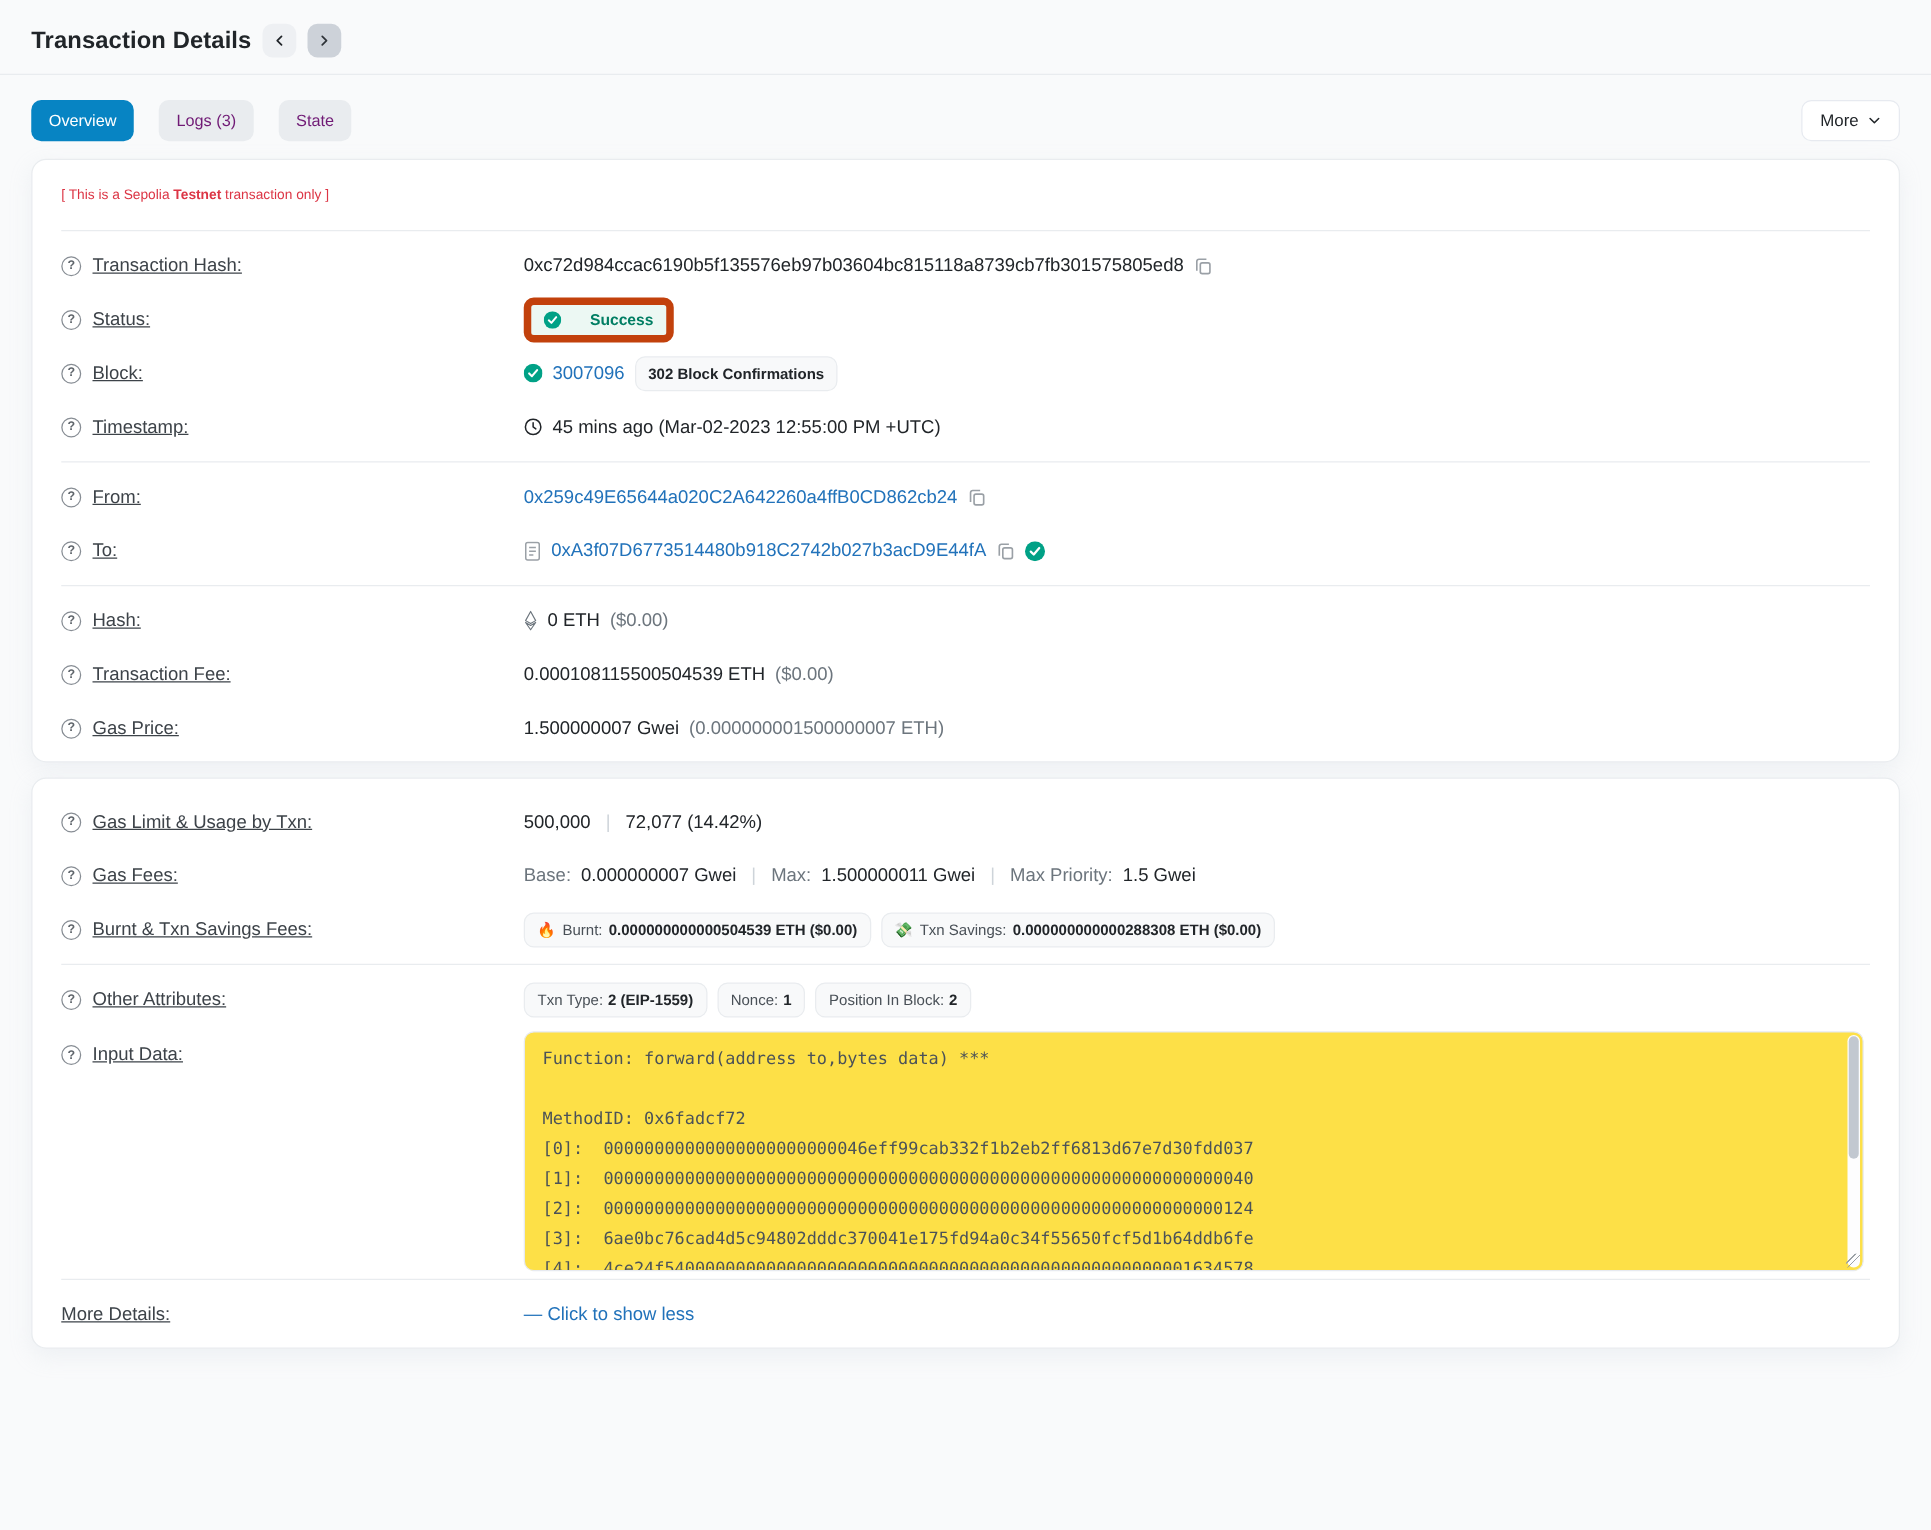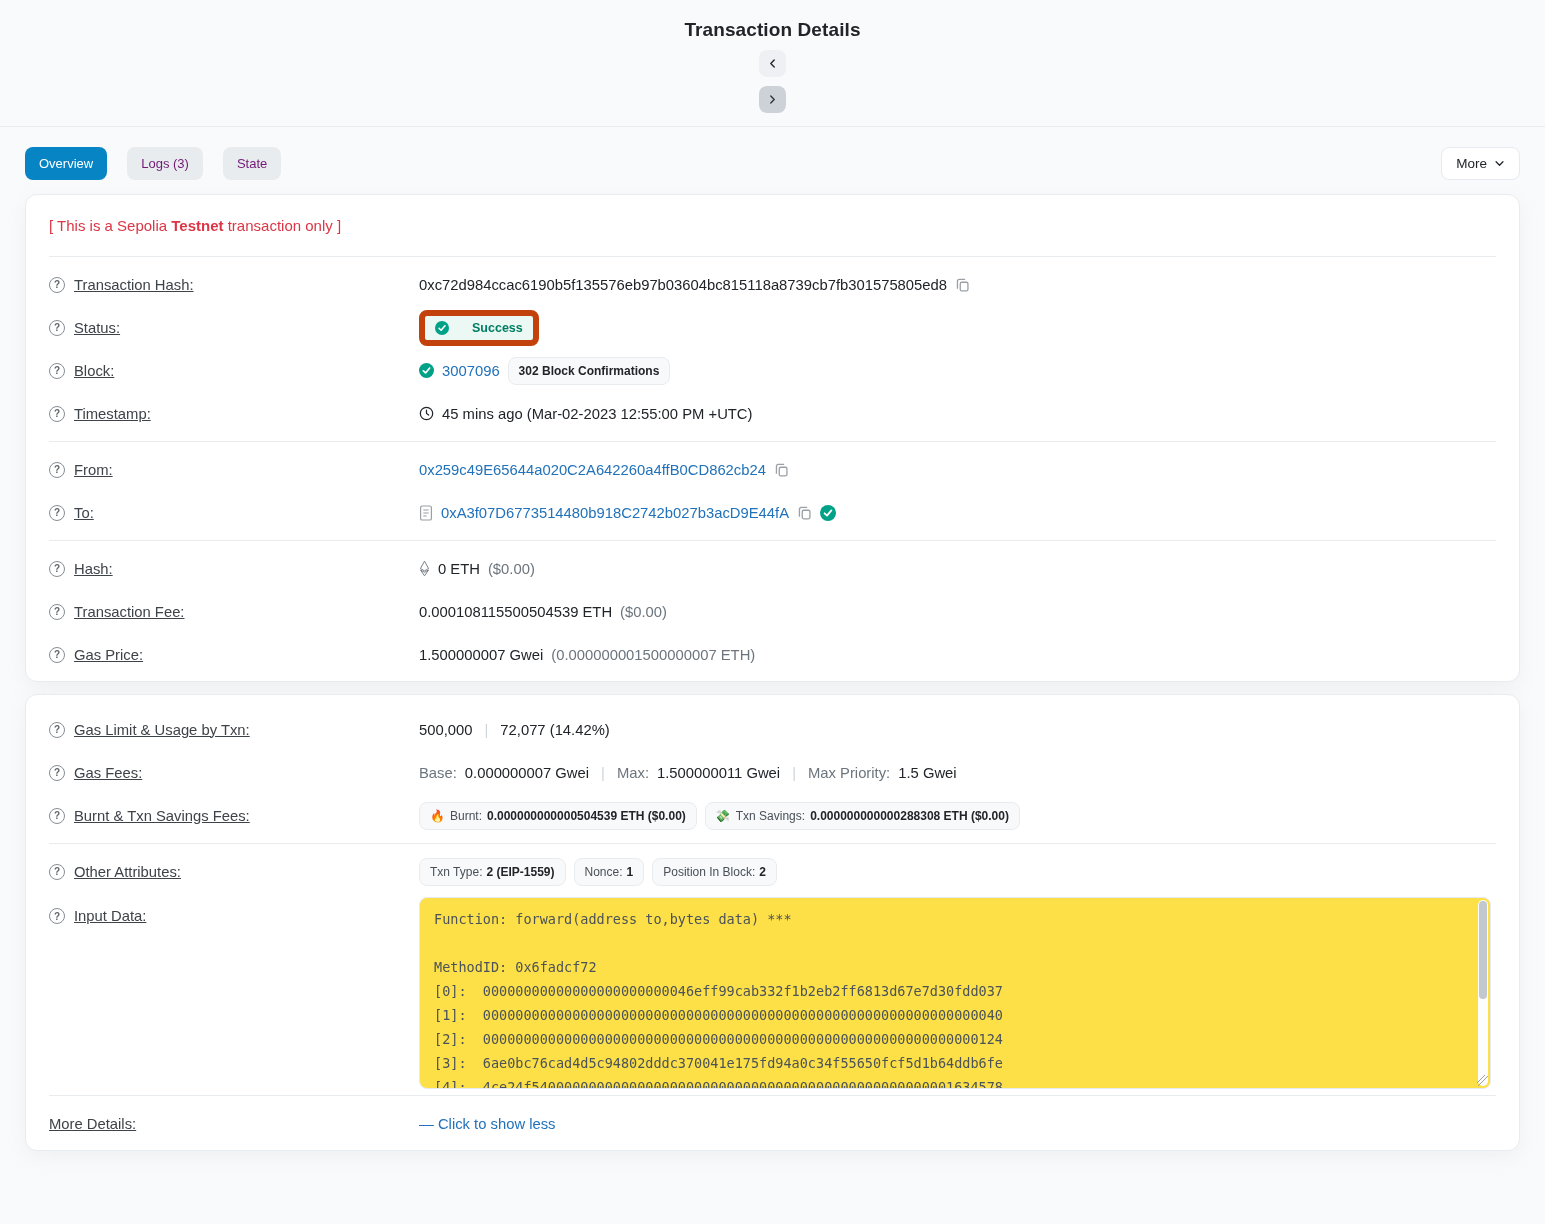--- a/index.html
+++ b/index.html
@@ -1,29 +1,29 @@
 <!DOCTYPE html>
 <html><head>
 <meta charset="utf-8">
 <style>
   html,body{margin:0;padding:0;background:#f9fafb;font-family:"Liberation Sans",sans-serif;color:#212529;}
   body{width:1545px;min-height:1224px;}
   .page{padding:0 25px 16px;}
-  .page-header{display:flex;align-items:center;gap:9px;padding:19px 0 13px;flex-direction:column;}
+  .page-header{display:flex;align-items:center;gap:9px;padding:19px 0 13px;}
   .page-title{font-size:19px;font-weight:700;margin:0;letter-spacing:.1px;}
   .nav-btn{width:27px;height:27px;border:none;border-radius:8px;background:#eef0f3;display:inline-flex;align-items:center;justify-content:center;cursor:pointer;padding:0;}
   .nav-btn.next{background:#cdd2d9;}
   .header-divider{border:none;border-top:1px solid #e9ecef;margin:0 -25px;}
   .tabs-row{display:flex;align-items:center;justify-content:space-between;margin:20px 0 14px;}
   .tabs{display:flex;gap:20px;}
   .tab{border:none;border-radius:8px;padding:9px 14px;font-size:13px;font-weight:500;background:#e9ecef;color:#701a75;cursor:pointer;font-family:inherit;}
   .tab.active{background:#0784c3;color:#fff;}
   .more-btn{background:#fff;border:1px solid #e7eaf0;border-radius:8px;padding:8px 14px;font-size:13.5px;color:#212529;display:inline-flex;align-items:center;gap:7px;cursor:pointer;font-family:inherit;}
   .card{background:#fff;border:1px solid #e9ecef;border-radius:12px;padding:5px 23px;box-shadow:0 6px 18px rgba(189,197,209,.18);margin-bottom:12px;}
-  .warning{font-size:15px;color:#dc3545;padding:17px 0 16px;}
+  .warning{font-size:11px;color:#dc3545;padding:17px 0 16px;}
   .warning b{font-weight:700;}
   .divider{border:none;border-top:1px solid #e9ecef;margin:6px 0;}
   .row{display:flex;align-items:center;min-height:43px;font-size:14.8px;}
   .row.top{align-items:flex-start;}
   .row-label{width:370px;flex:none;display:flex;align-items:center;gap:9px;}
   .qicon{width:16px;height:16px;flex:none;border:1.3px solid #878d94;border-radius:50%;color:#60666c;font-size:10px;font-weight:700;display:inline-flex;align-items:center;justify-content:center;cursor:pointer;box-sizing:border-box;}
   .row-value{flex:1;display:flex;align-items:center;gap:8px;flex-wrap:wrap;}
   .muted{color:#6c757d;}
   .sep{color:#ced4da;padding:0 4px;}
   a.link{color:#2172ba;text-decoration:none;cursor:pointer;}

